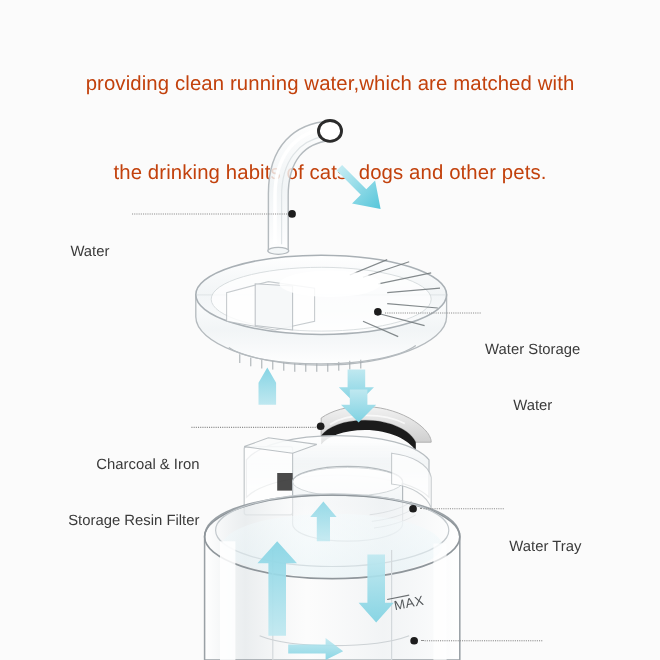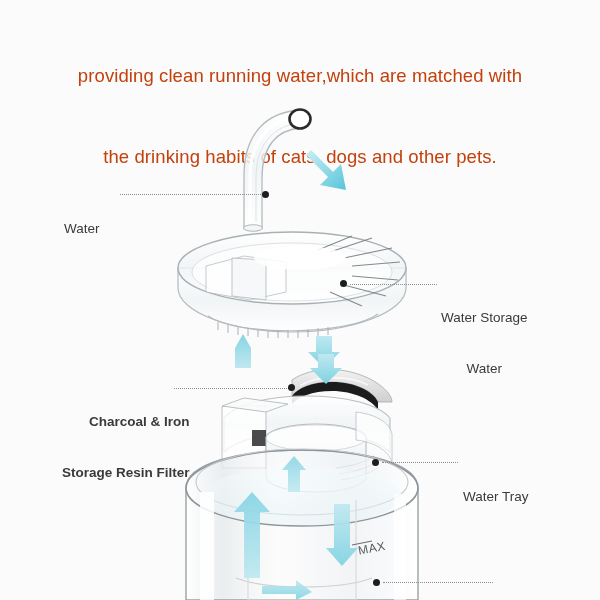--- a/index.html
+++ b/index.html
@@ -251,21 +251,21 @@
   <div class="leader" style="left:120px; top:194px; width:143px;"></div>
   <div class="dot" style="left:262px; top:191px;"></div>
 
   <div class="label right" style="left:441px; top:275px;">
     <span class="ln">Water Storage</span>
     <span class="ln">Water</span>
   </div>
   <div class="leader" style="left:350px; top:284px; width:87px;"></div>
   <div class="dot" style="left:340px; top:280px;"></div>
 
-  <div class="label left" style="left:62px; top:379px;font-weight:bold;">
+  <div class="label left" style="left:62px; top:379px;">
     <span class="ln">Charcoal &amp; Iron</span>
     <span class="ln">Storage Resin Filter</span>
   </div>
   <div class="leader" style="left:174px; top:388px; width:115px;"></div>
   <div class="dot" style="left:288px; top:384px;"></div>
 
   <div class="label right" style="left:463px; top:454px;">
     <span class="ln">Water Tray</span>
   </div>
   <div class="leader" style="left:382px; top:462px; width:76px;"></div>

